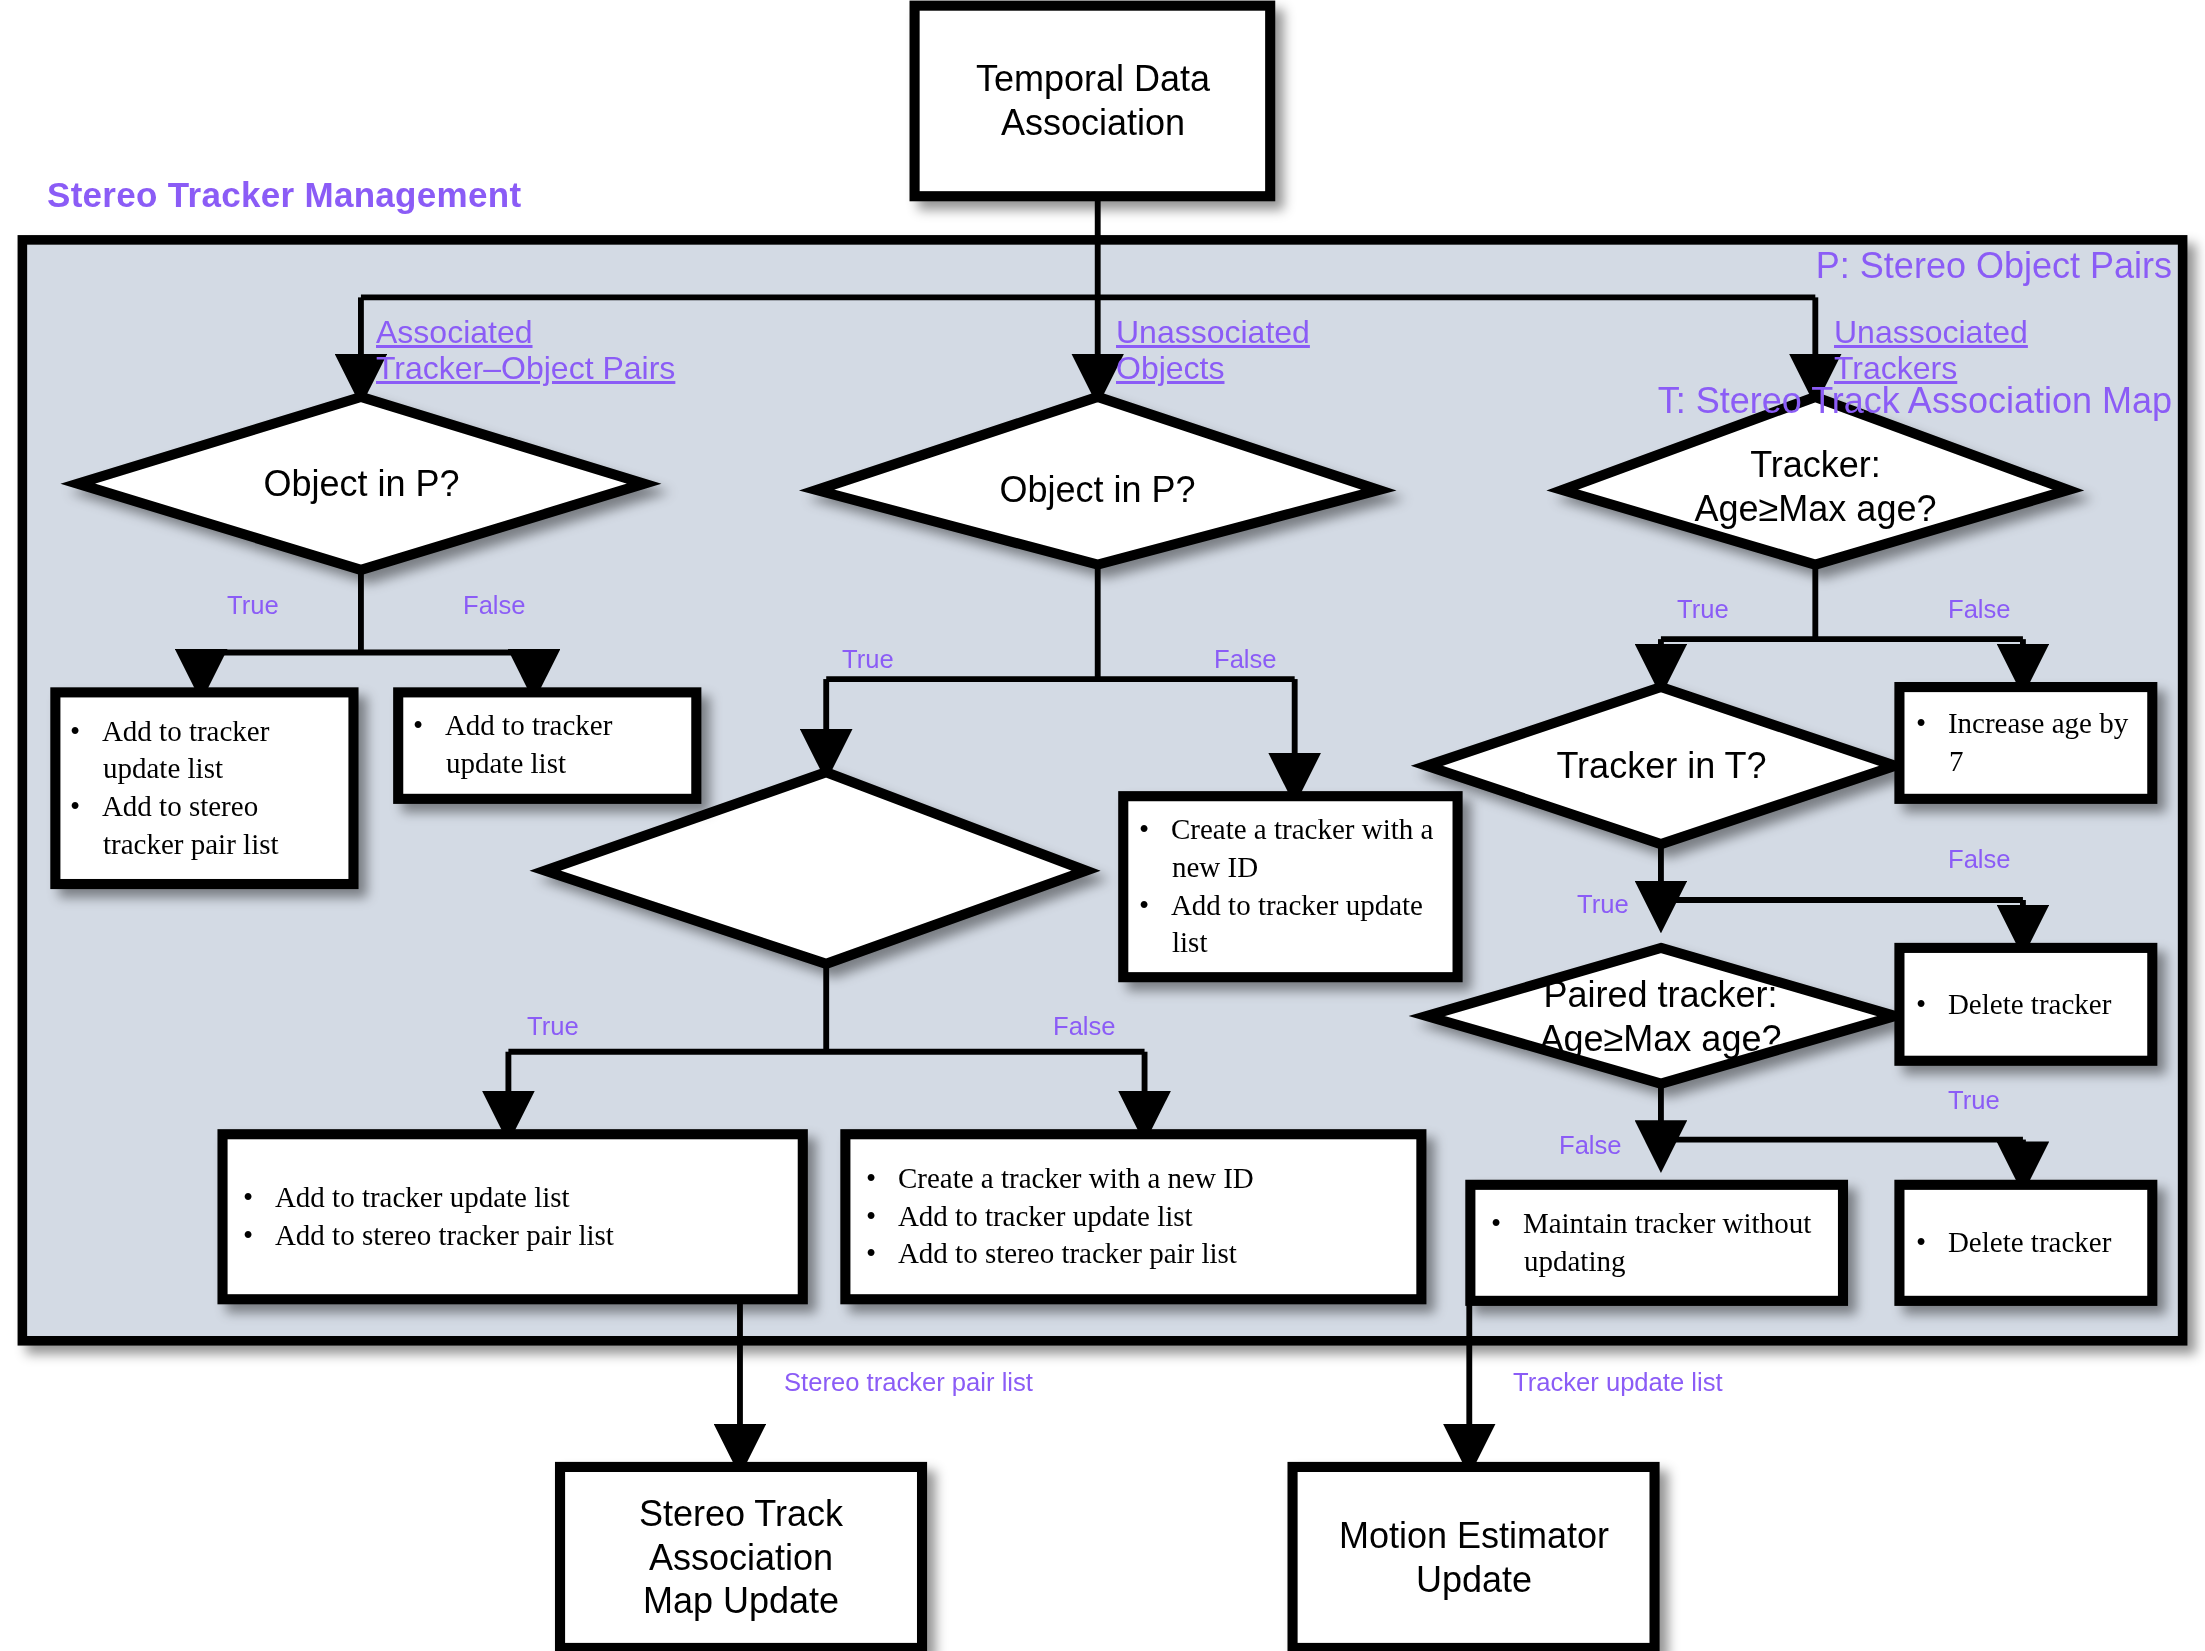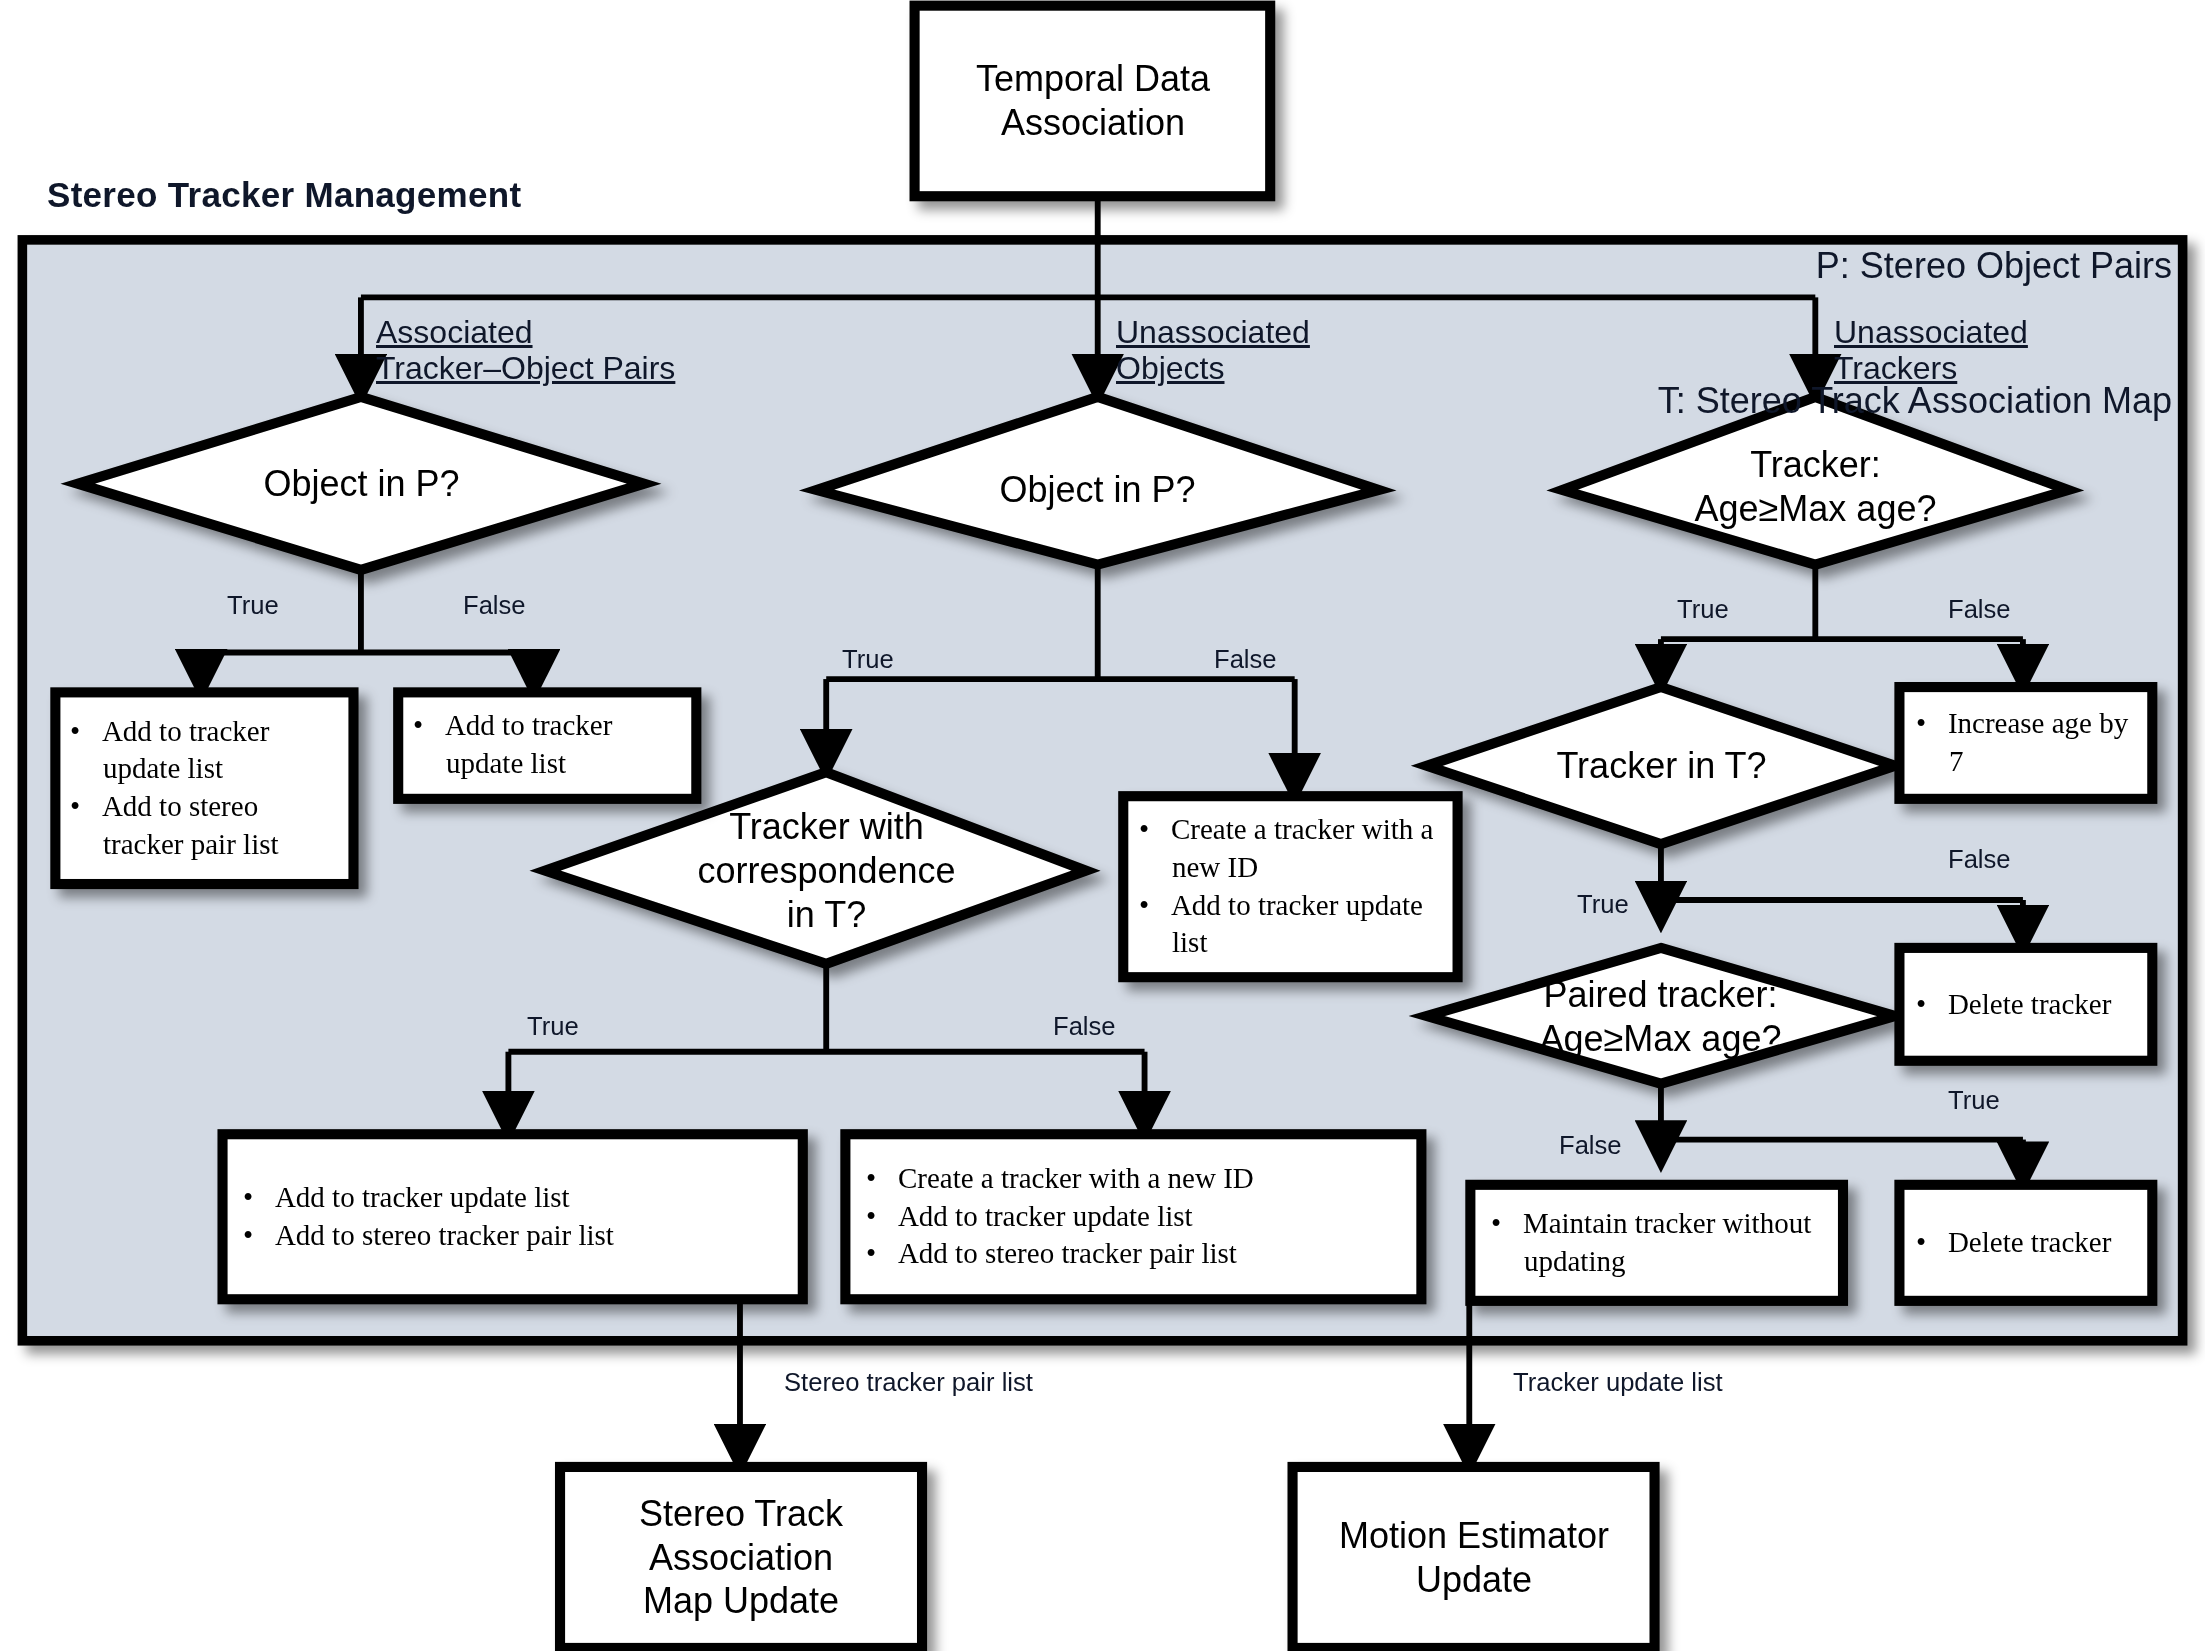--- a/index.html
+++ b/index.html
@@ -3,21 +3,21 @@
 <meta charset="utf-8">
 <style>
   html,body{margin:0;padding:0;background:#ffffff;}
   body{
     font-family:"Liberation Sans", sans-serif;
     width:2205px;height:1652px;position:relative;overflow:hidden;
   }
   #stage{position:absolute;left:0;top:0;width:2205px;height:1652px;}
   svg{position:absolute;left:0;top:0;width:2205px;height:1652px;}
 
-  .lbl{position:absolute;color:#0f172a;line-height:1.12;white-space:pre;}
+  .lbl{position:absolute;color:#8b5cf6;line-height:1.12;white-space:pre;}
   .ttl{font-size:35px;font-weight:bold;letter-spacing:0.3px;}
   .legend{font-size:36px;text-align:right;line-height:1.25;}
   .edgelbl{font-size:25.6px;margin-left:12px;}
   .flowlbl{font-size:32px;text-align:left;text-decoration:underline;}
   .nodetxt{font-size:36px;text-align:center;line-height:1.22;}
   .bullets{font-size:29px;line-height:1.30;text-align:left;}
   .bullets .bi{display:block;padding-left:33px;text-indent:-33px;}
   .bullets .bi:before{content:"\2022\00a0\00a0\00a0";}
   .ctr{display:flex;align-items:center;justify-content:center;height:100%;}
   .ctrl{display:flex;align-items:center;justify-content:flex-start;height:100%;font-family:Liberation Serif, serif;}
@@ -133,25 +133,20 @@
 <div class="node" style="left:1624px;top:426px;width:383px;height:122px;">
   <div class="ctr">
         <div class="nodetxt">Tracker:<br>Age≥Max age?</div>
       </div>
 </div>
 <div class="node" style="left:1491px;top:718px;width:341px;height:96px;">
   <div class="ctr">
         <div class="nodetxt">Tracker in T?</div>
       </div>
 </div>
-<div class="node" style="left:635px;top:799px;width:383px;height:144px;">
-  <div class="ctr">
-        <div class="nodetxt">Tracker with<br>correspondence<br>in T?</div>
-      </div>
-</div>
 <div class="node" style="left:1485px;top:958px;width:351px;height:117px;">
   <div class="ctr">
         <div class="nodetxt">Paired tracker:<br>Age≥Max age?</div>
       </div>
 </div>
 
 <div class="node" style="left:70px;top:692px;width:272px;height:192px;">
   <div class="ctrl">
         <div class="bullets">
     <span class="bi">Add to tracker update list</span>

